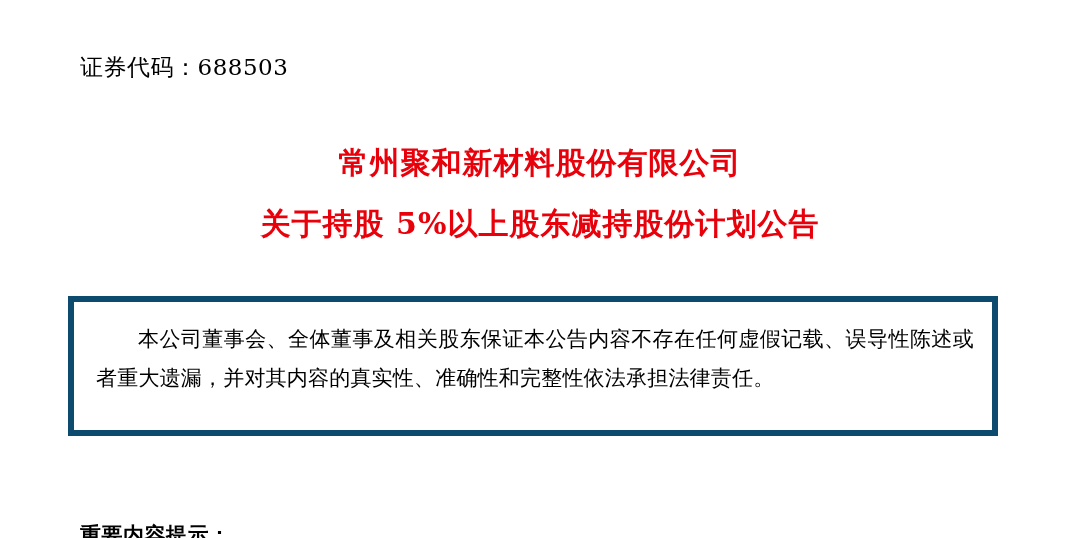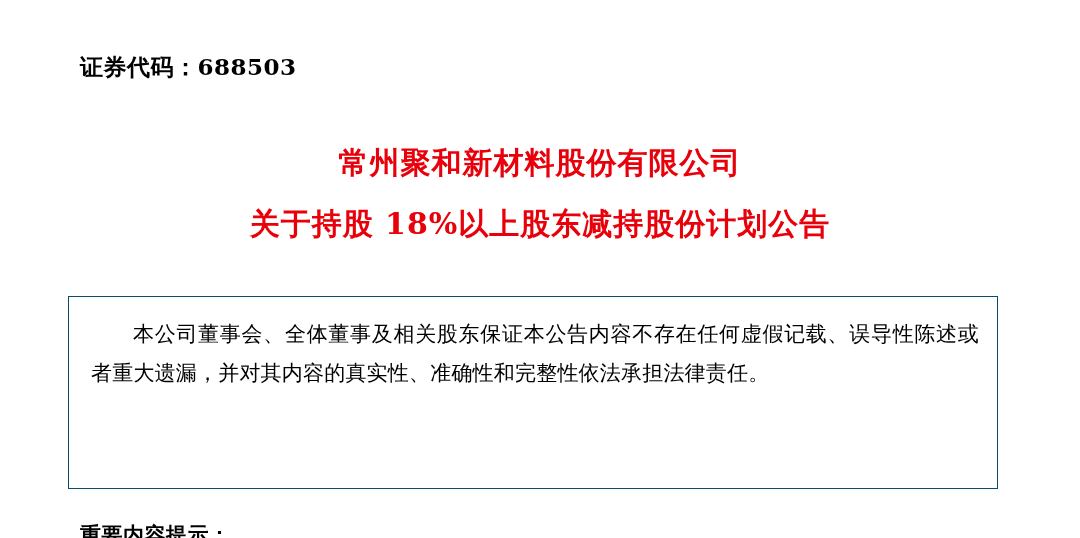--- a/index.html
+++ b/index.html
@@ -22,21 +22,21 @@
   }
   .header-row {
     position: absolute;
     top: 52px;
     left: 80px;
     width: 920px;
     display: flex;
     justify-content: space-between;
     align-items: baseline;
     font-size: 23px;
-    font-weight: bold;
+    font-weight: normal;
     letter-spacing: 0.5px;
     white-space: nowrap;
   }
   .header-row .hdr-item {
     display: inline-block;
   }
   .title-block {
     position: absolute;
     top: 148px;
     left: 0;
@@ -51,23 +51,23 @@
     line-height: 1.0;
   }
   .title-line.first {
     margin-bottom: 31px;
   }
   .notice-box {
     position: absolute;
     top: 296px;
     left: 68px;
     width: 930px;
-    height: 193px;
+    height: 140px;
     box-sizing: border-box;
-    border: 1px solid #0c4a6e;
+    border: 6px solid #0c4a6e;
     padding: 18px 18px 0 22px;
   }
   .notice-text {
     font-size: 21px;
     line-height: 39px;
     text-align: justify;
     text-justify: inter-ideograph;
     text-indent: 2em;
     letter-spacing: 0.2px;
   }
@@ -87,21 +87,21 @@
 <body>
 
 <div class="page">
 
   <div class="header-row">
     <span class="hdr-item">证券代码：688503</span>
   </div>
 
   <div class="title-block">
     <div class="title-line first">常州聚和新材料股份有限公司</div>
-    <div class="title-line">关于持股 18%以上股东减持股份计划公告</div>
+    <div class="title-line">关于持股 5%以上股东减持股份计划公告</div>
   </div>
 
   <div class="notice-box">
     <div class="notice-text">本公司董事会、全体董事及相关股东保证本公告内容不存在任何虚假记载、误导性陈述或者重大遗漏，并对其内容的真实性、准确性和完整性依法承担法律责任。</div>
   </div>
 
   <div class="tail-text">重要内容提示：</div>
 
 </div>
 

